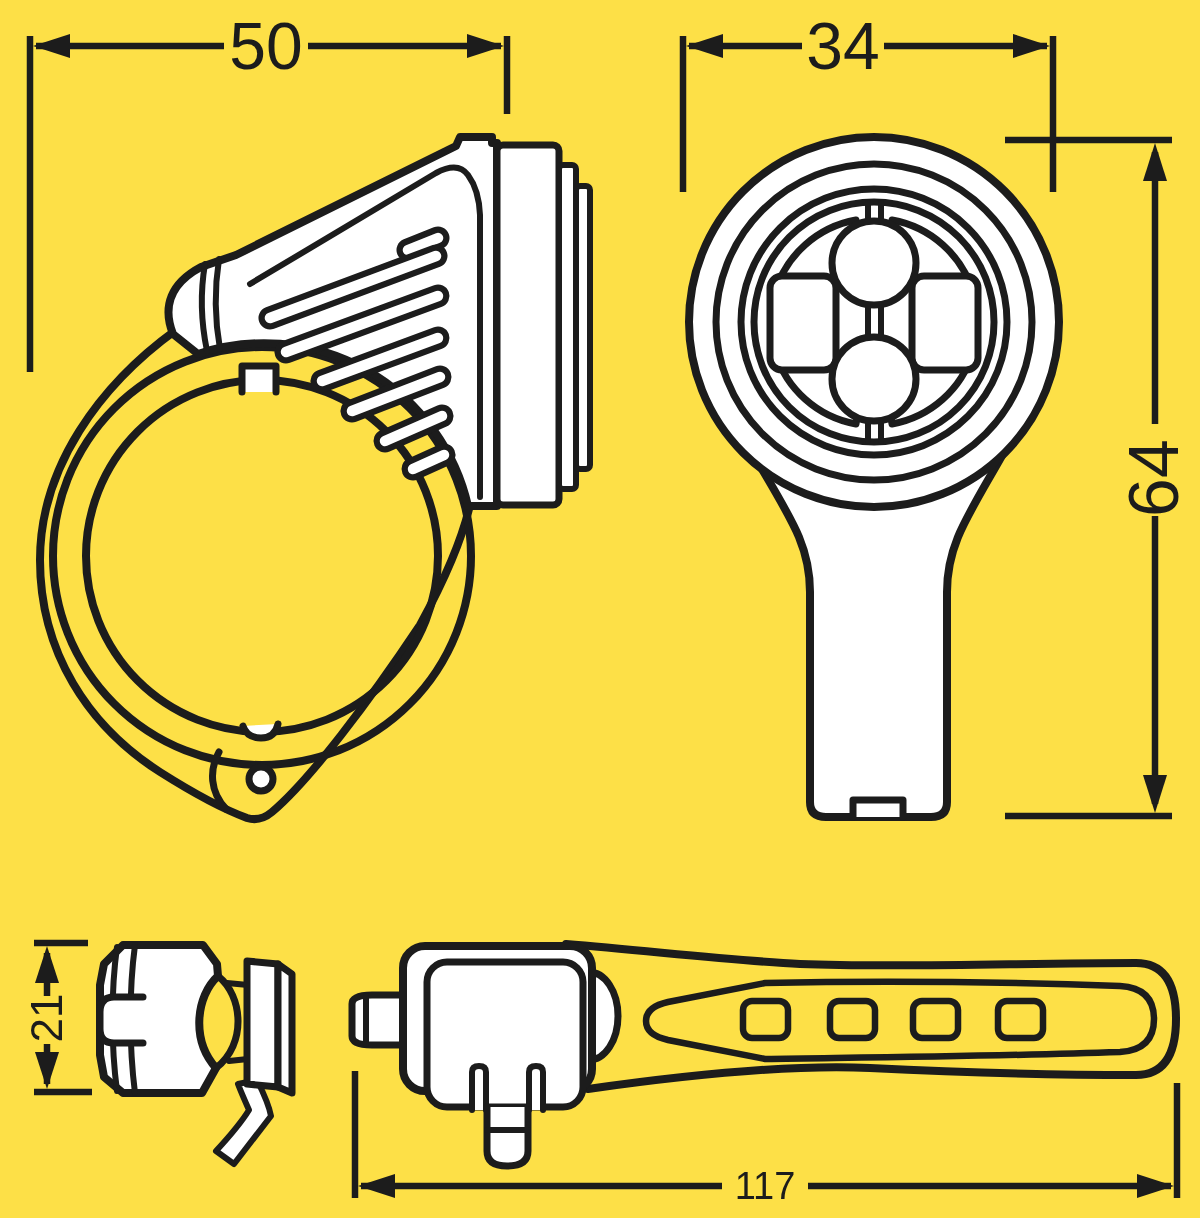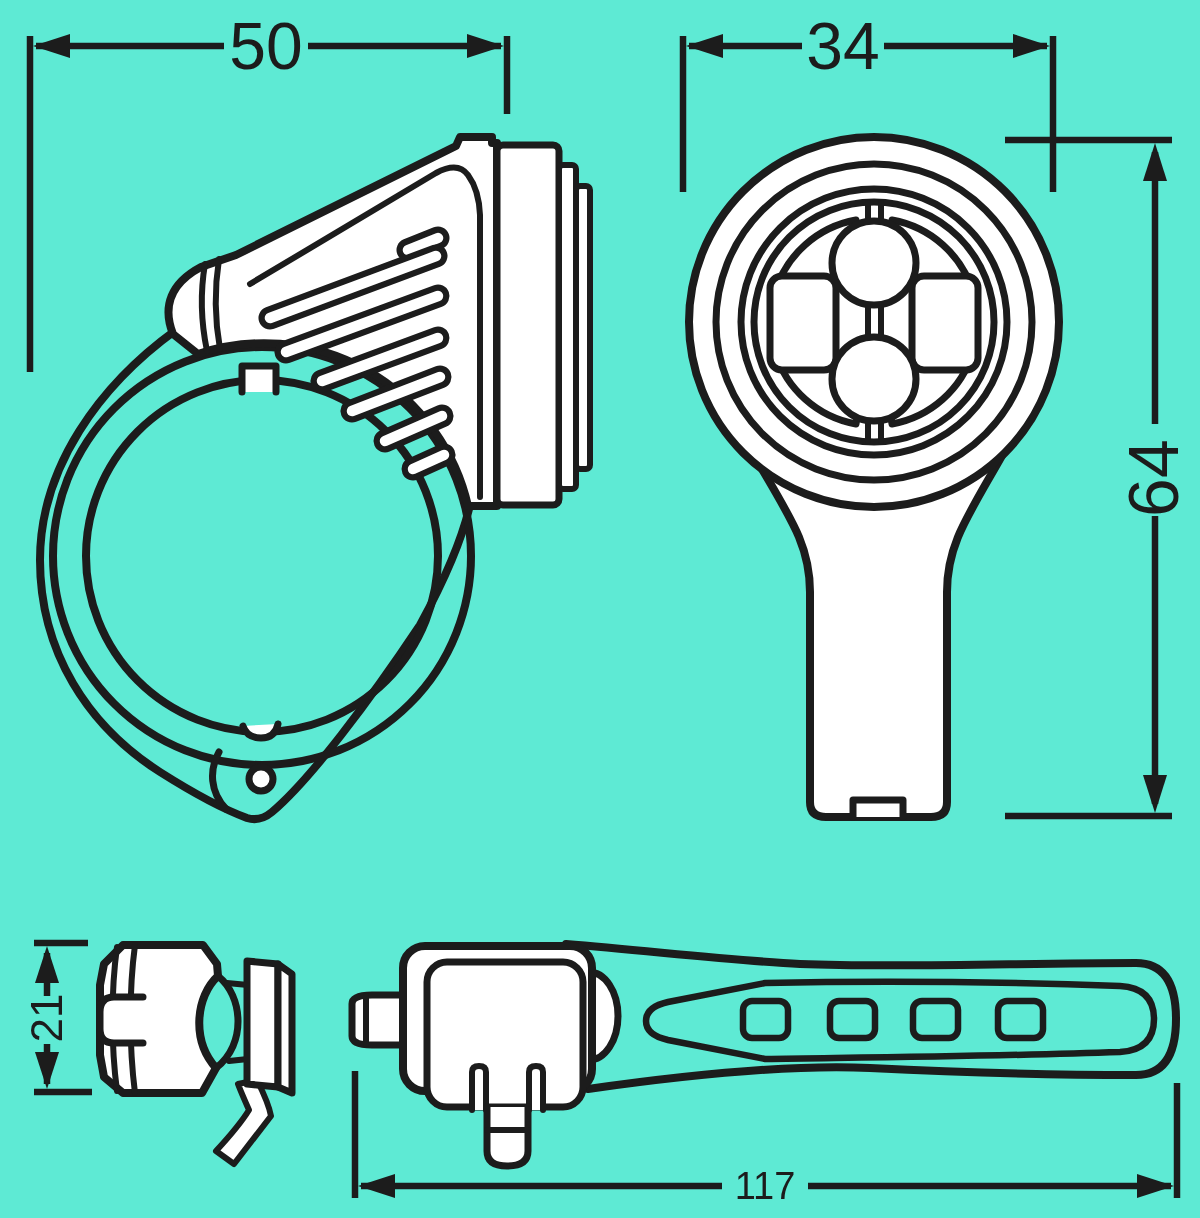--- a/index.html
+++ b/index.html
@@ -1,20 +1,20 @@
 <!DOCTYPE html>
 <html><head>
 <meta charset="utf-8">
 <style>
   html, body { margin: 0; padding: 0; background: #ffffff; }
   .page {
     position: relative;
     width: 1200px;
     height: 1218px;
-    background: #5eead4;
+    background: #fde047;
     font-family: "Liberation Sans", sans-serif;
     overflow: hidden;
   }
   svg { display: block; }
   .ol  { fill: none; stroke: #1c1c1c; stroke-width: 8;   stroke-linecap: round; stroke-linejoin: round; }
   .ol7 { fill: none; stroke: #1c1c1c; stroke-width: 7;   stroke-linecap: round; stroke-linejoin: round; }
   .ol6 { fill: none; stroke: #1c1c1c; stroke-width: 6;   stroke-linecap: round; stroke-linejoin: round; }
   .wf  { fill: #ffffff; }
   .dim { fill: none; stroke: #1c1c1c; stroke-width: 6.5; stroke-linecap: butt; }
   .arr { fill: #1c1c1c; stroke: none; }

